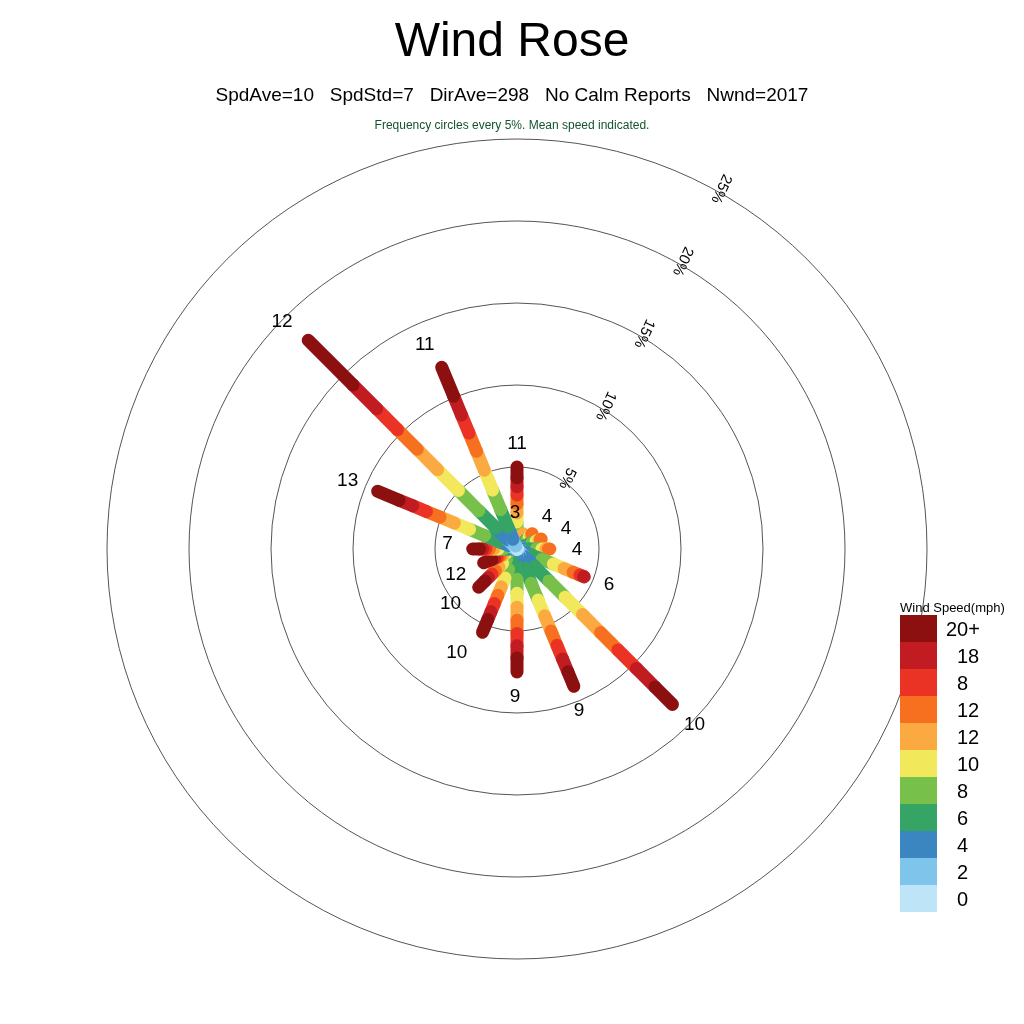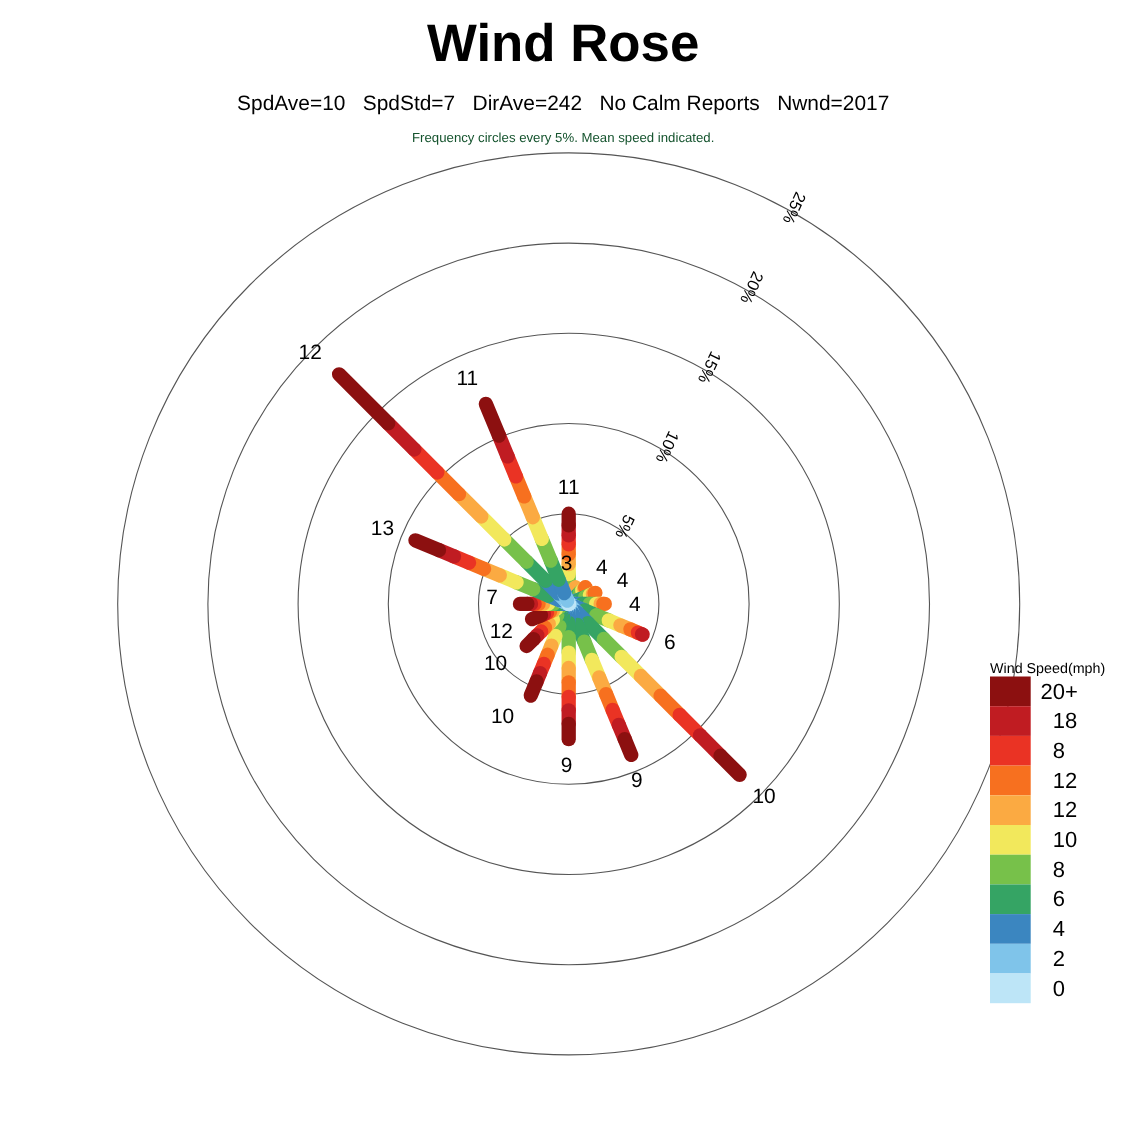--- a/index.html
+++ b/index.html
@@ -15,21 +15,21 @@
     font-family: "Liberation Sans", sans-serif;
     overflow: hidden;
   }
   #title {
     position: absolute;
     top: 12px;
     left: 0;
     width: 1024px;
     text-align: center;
     font-size: 48px;
-    font-weight: bold;
+    font-weight: normal;
     color: #000;
     letter-spacing: 0px;
   }
   #subtitle {
     position: absolute;
     top: 84px;
     left: 0;
     width: 1024px;
     text-align: center;
     font-size: 19px;
@@ -85,21 +85,21 @@
   .legend-label.narrow {
     padding-left: 20px;
   }
 </style>
 </head>
 <body>
 
 <div id="page">
 
   <div id="title">Wind Rose</div>
-  <div id="subtitle">SpdAve=10   SpdStd=7   DirAve=242   No Calm Reports   Nwnd=2017</div>
+  <div id="subtitle">SpdAve=10   SpdStd=7   DirAve=298   No Calm Reports   Nwnd=2017</div>
   <div id="caption">Frequency circles every 5%. Mean speed indicated.</div>
 
   <svg id="rose-svg" width="1024" height="1024">
     <g id="rings-group">
         <circle cx="517" cy="549" r="82" fill="none" stroke="#555555" stroke-width="1"></circle>
         <circle cx="517" cy="549" r="164" fill="none" stroke="#555555" stroke-width="1"></circle>
         <circle cx="517" cy="549" r="245.99999999999997" fill="none" stroke="#555555" stroke-width="1"></circle>
         <circle cx="517" cy="549" r="328" fill="none" stroke="#555555" stroke-width="1"></circle>
         <circle cx="517" cy="549" r="409.99999999999994" fill="none" stroke="#555555" stroke-width="1"></circle>
       </g>

